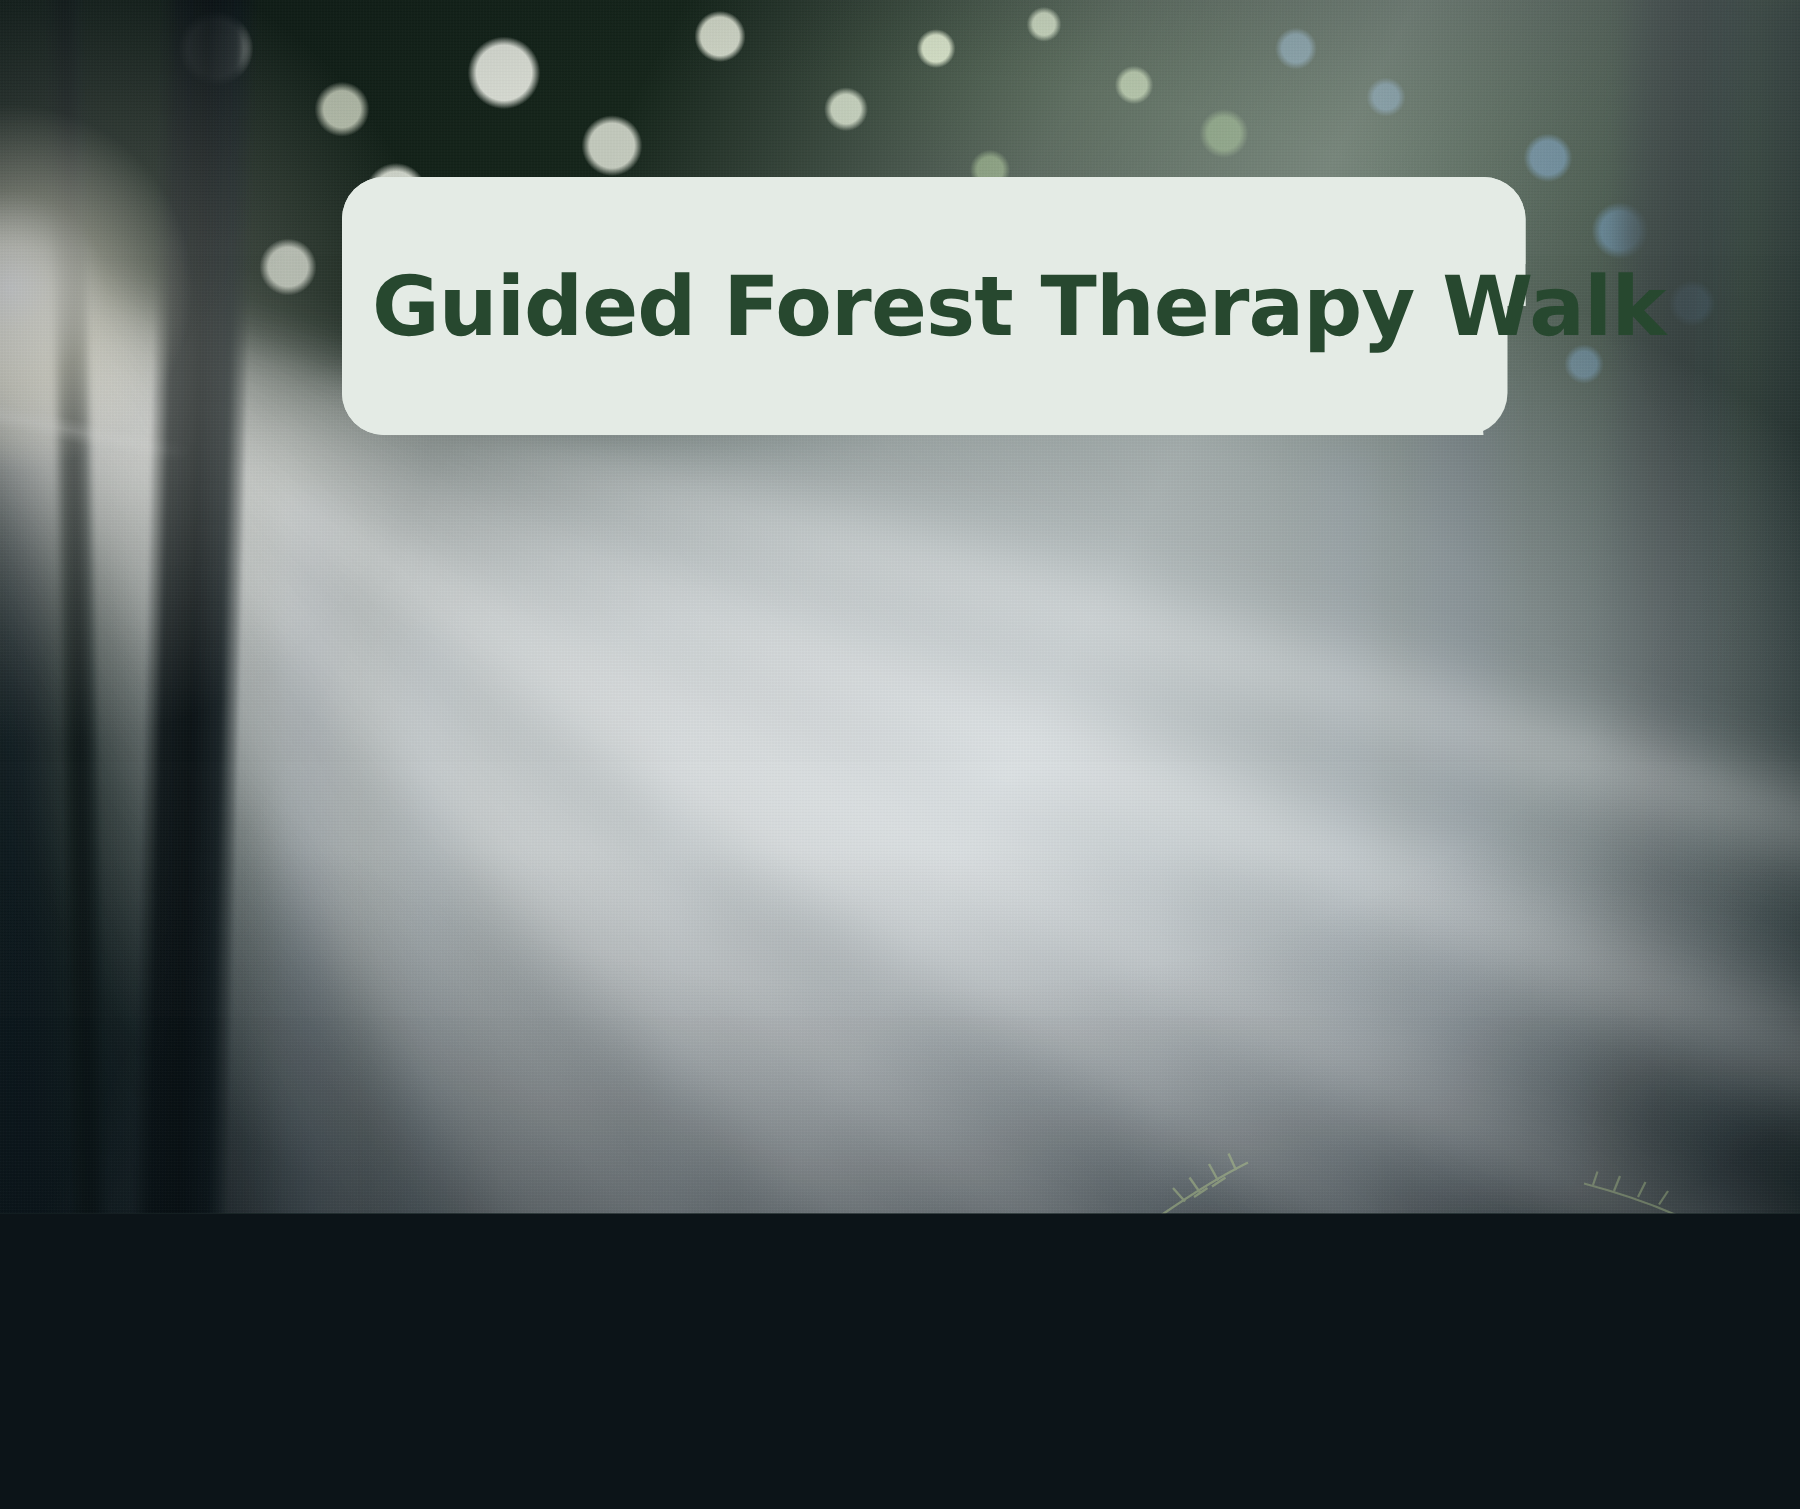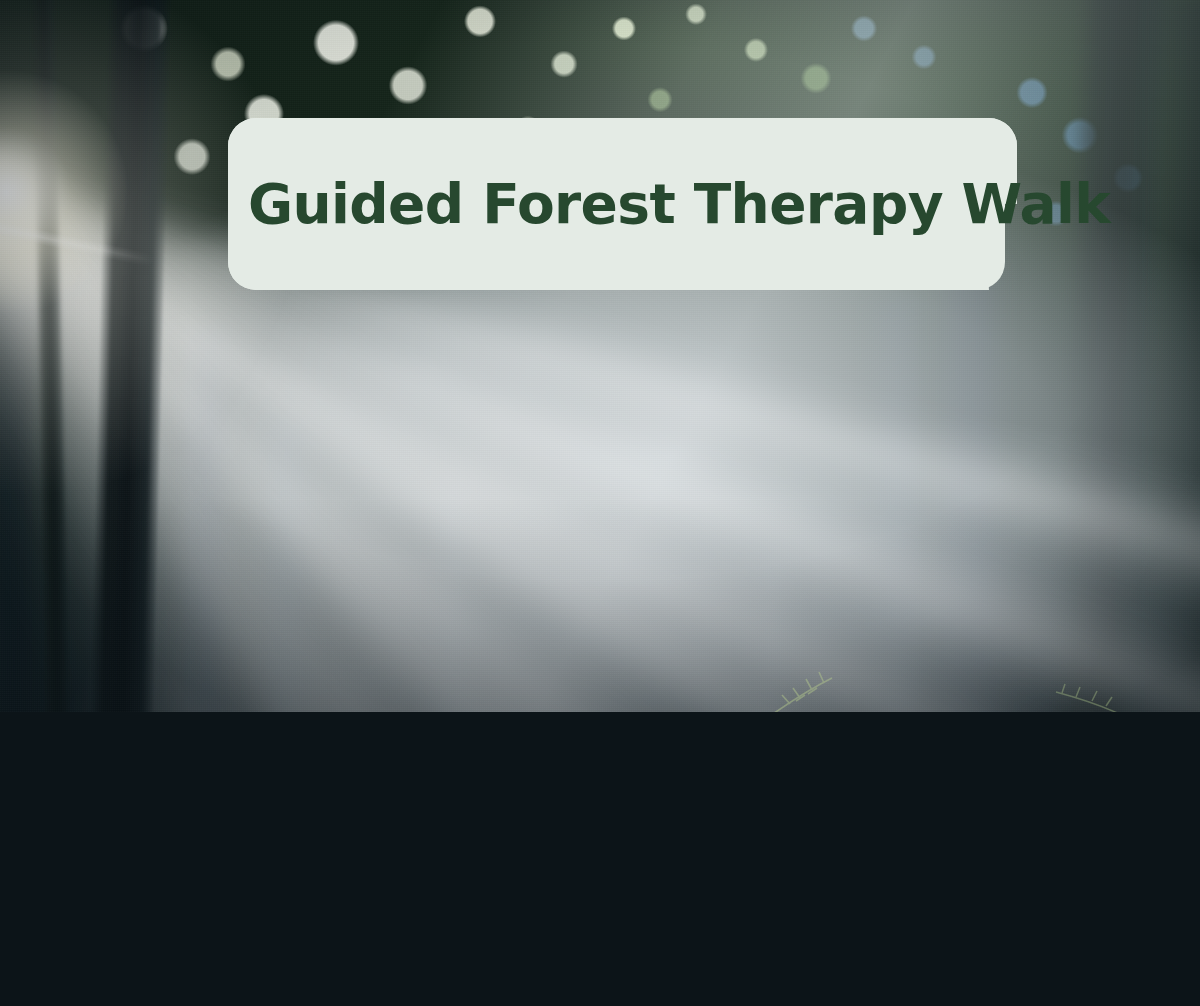--- a/index.html
+++ b/index.html
@@ -7,21 +7,21 @@
     padding: 0;
     background: #0c1418;
   }
   body {
     font-family: "Liberation Sans", sans-serif;
   }
 
   #poster {
     position: relative;
     width: 1200px;
-    height: 712px;
+    height: 809px;
     overflow: hidden;
     background: #1a2a26;
   }
 
   
   .photo-layer {
     position: absolute;
     inset: 0;
     pointer-events: none;
   }

